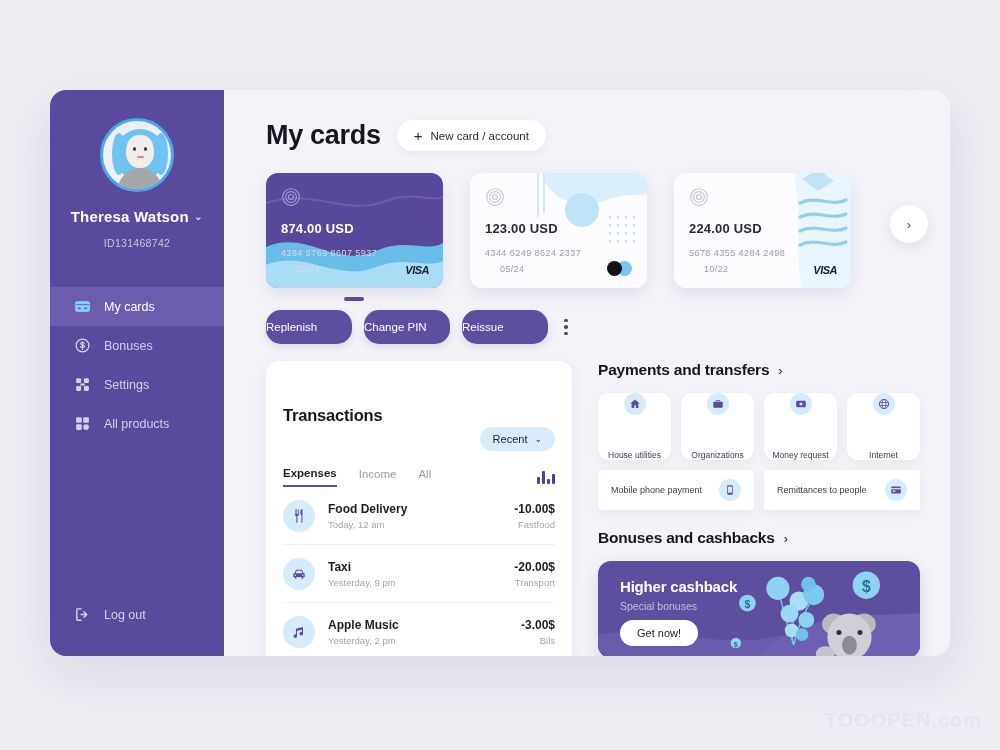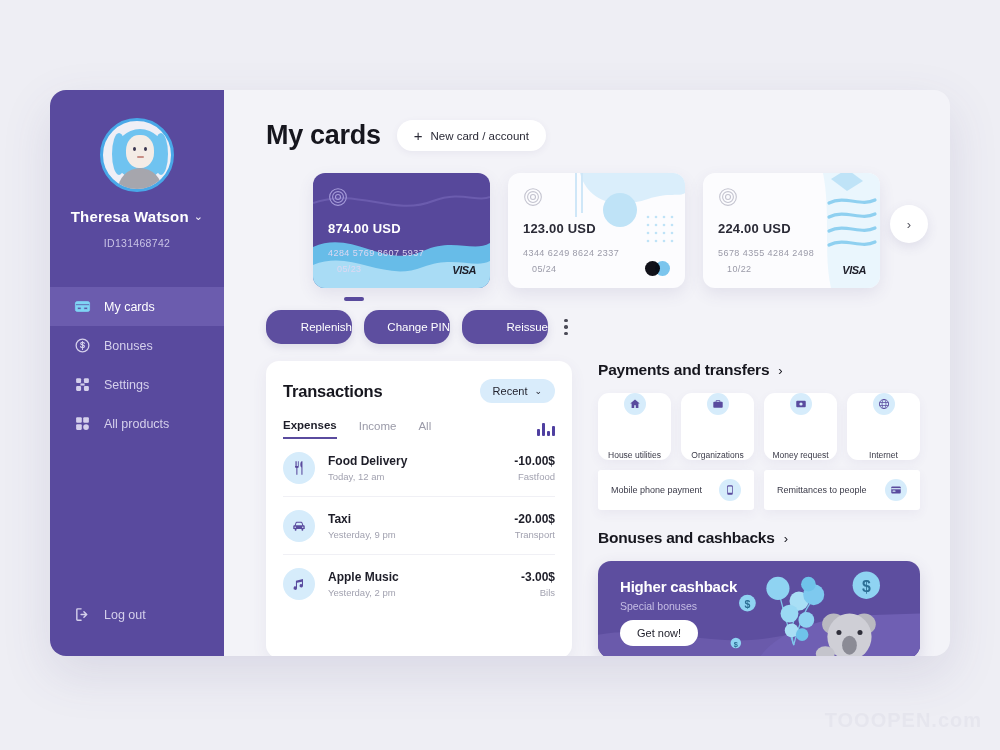--- a/index.html
+++ b/index.html
@@ -70,34 +70,34 @@
   .title { font-size:27px; font-weight:700; color:#16161e; letter-spacing:-.3px; }
   .newcard {
     display:flex; align-items:center; gap:8px;
     background:#fff; border-radius:20px; padding:8px 17px;
     font-size:11.5px; color:#2a2a36; cursor:pointer;
     box-shadow:0 2px 7px rgba(80,70,130,.07);
   }
   .plus { font-size:15px; font-weight:400; line-height:1; }
 
   
-  .cards { display:flex; gap:18px; position:relative;margin-left:47px; }
+  .cards { display:flex; gap:27px; position:relative; }
   .card {
     width:177px; height:115px; border-radius:12px;
     position:relative; overflow:hidden; flex:none; cursor:pointer;
     box-shadow:0 6px 16px rgba(80,70,130,.10);
   }
   .card.c1 { background:#57489b; }
   .card.c2, .card.c3 { background:#fcfcfe; }
   .chip { position:absolute; left:15px; top:14px; width:20px; height:20px; }
   .bal { position:absolute; left:15px; top:48px; font-size:13px; font-weight:700; letter-spacing:.2px; }
   .card.c1 .bal { color:#fff; }
   .card.c2 .bal, .card.c3 .bal { color:#2a2a36; }
   .num { position:absolute; left:15px; bottom:30px; font-size:9px; letter-spacing:.45px; }
-  .exp { position:absolute; left:24px; bottom:14px; font-size:9px; letter-spacing:.4px; }
+  .exp { position:absolute; left:30px; bottom:14px; font-size:9px; letter-spacing:.4px; }
   .card.c1 .num, .card.c1 .exp { color:#ded8f2; }
   .card.c2 .num, .card.c2 .exp, .card.c3 .num, .card.c3 .exp { color:#9a9aa8; }
   .visa {
     position:absolute; right:14px; bottom:12px; font-size:11px;
     font-weight:800; font-style:italic; letter-spacing:-.5px;
   }
   .card.c1 .visa { color:#1d1d28; }
   .card.c3 .visa { color:#1d1d28; }
   .mc { position:absolute; right:14px; bottom:12px; width:26px; height:15px; }
   .mc i { position:absolute; top:0; width:15px; height:15px; border-radius:50%; }
@@ -109,39 +109,39 @@
     position:absolute; right:-8px; top:32px; width:38px; height:38px; border-radius:50%;
     background:#fff; display:flex; align-items:center; justify-content:center;
     box-shadow:0 4px 12px rgba(80,70,130,.12); cursor:pointer; color:#55555f; font-size:13px;
   }
   .dot-ind { width:20px; height:4px; border-radius:3px; background:#5a4b9e; margin:9px 0 0 78px; }
 
   
   .actions { display:flex; align-items:center; gap:12px; margin-top:9px; }
   .abtn {
     background:#5d4e9f; color:#fff; font-size:11.5px; border-radius:15px;
-    padding:11px 0; width:86px; text-align:right; cursor:pointer;
+    padding:11px 0; width:86px; text-align:left; cursor:pointer;
     box-shadow:0 3px 9px rgba(80,70,130,.14);
   }
   .dots3 { display:flex; flex-direction:column; gap:3px; margin-left:4px; cursor:pointer; }
   .dots3 i { width:3.5px; height:3.5px; border-radius:50%; background:#4b4b57; }
 
   
   .cols { display:flex; gap:26px; margin-top:17px; }
 
   
   .trans {
     width:306px; background:#fff; border-radius:13px; padding:18px 17px 8px;
     box-shadow:0 5px 16px rgba(80,70,130,.07); flex:none;
   }
   .trans-top { display:flex; align-items:center; justify-content:space-between; }
   .trans-title { font-size:16.5px; font-weight:700; color:#16161e; letter-spacing:-.2px; }
   .recent {
     background:#d9ecfb; border-radius:14px; padding:6px 13px;
-    font-size:11px; color:#23232e; display:flex; align-items:center; gap:7px; cursor:pointer;
+    font-size:11px; color:#23232e; display:flex; align-items:center; gap:7px; cursor:pointer;margin-top:48px;
   }
   .recent .chev { font-size:9px; }
   .tabs { display:flex; align-items:center; gap:22px; margin-top:16px; position:relative; }
   .tab { font-size:11.5px; color:#9a9aa8; cursor:pointer; padding-bottom:6px; }
   .tab.active { color:#1d1d28; font-weight:700; border-bottom:2px solid #5a4b9e; }
   .barico { margin-left:auto; display:flex; align-items:flex-end; gap:2px; height:13px; cursor:pointer; }
   .barico i { width:3px; background:#4f3fa0; border-radius:1px; }
 
   .trow {
     display:flex; align-items:center; gap:13px; padding:13px 0 12px;

